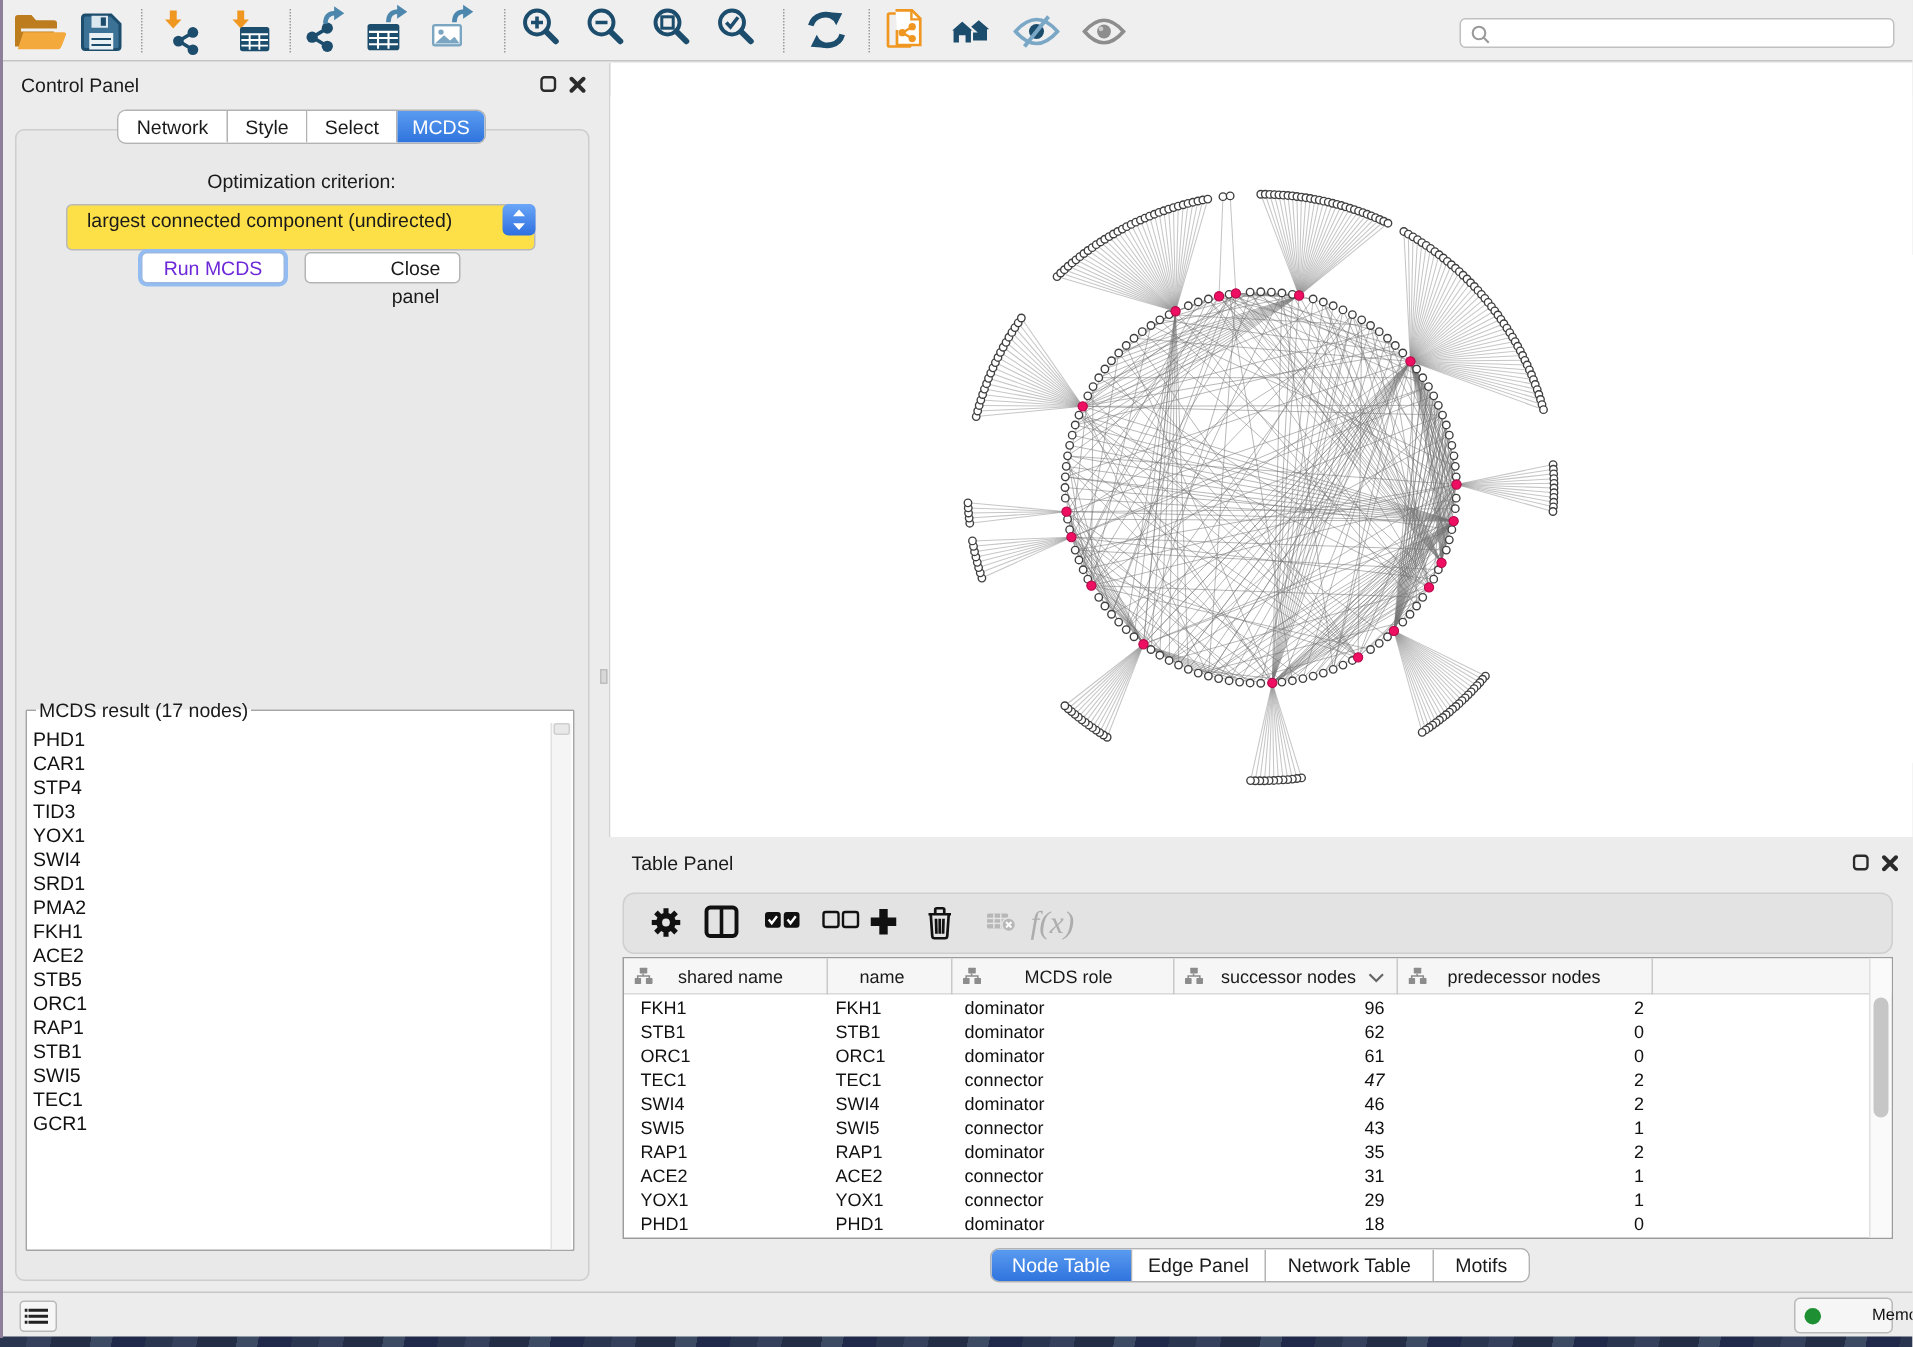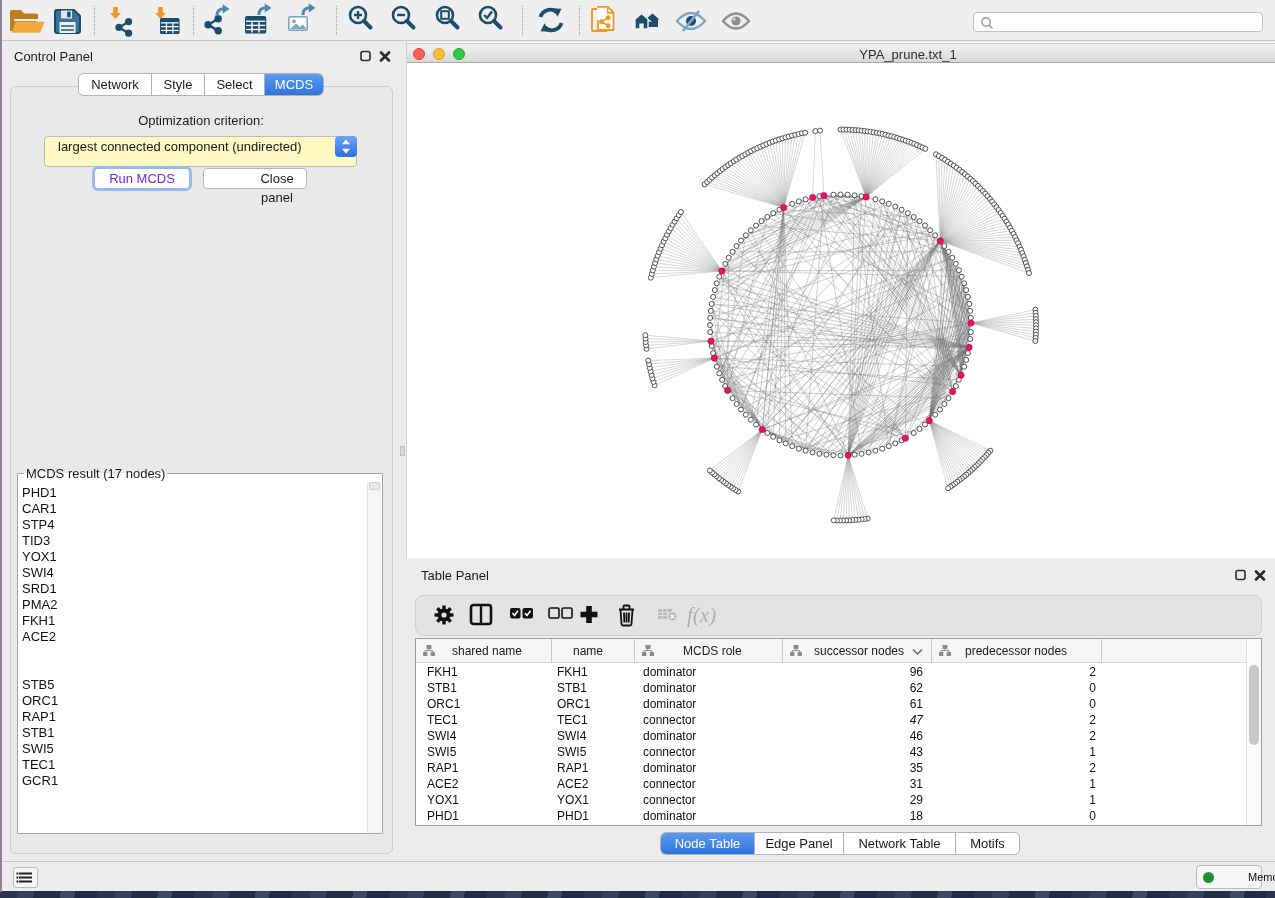--- a/index.html
+++ b/index.html
@@ -161,21 +161,21 @@
         <line x1="29" y1="2.5" x2="21" y2="10.5"></line>
       </g>
     </svg>
     <div class="abs" style="left:78px;top:32px;height:21px;border-radius:5px;box-shadow:0 0 0 1px #b3b3b3;display:flex;overflow:hidden;background:#fff;">
       <div style="width:73px;height:21px;background:#fff;color:#1a1a1a;border-right:1px solid #b3b3b3;font-size:13px;display:flex;align-items:center;justify-content:center;">Network</div>
       <div style="width:53px;height:21px;background:#fff;color:#1a1a1a;border-right:1px solid #b3b3b3;font-size:13px;display:flex;align-items:center;justify-content:center;">Style</div>
       <div style="width:60px;height:21px;background:#fff;color:#1a1a1a;border-right:1px solid #b3b3b3;font-size:13px;display:flex;align-items:center;justify-content:center;">Select</div>
       <div style="width:58px;height:21px;background:linear-gradient(#5a9bf0,#2f74de);color:#fff;font-size:13px;display:flex;align-items:center;justify-content:center;">MCDS</div>
     </div>
     <div class="abs" style="left:0;top:71px;width:400px;text-align:center;font-size:13px;color:#1a1a1a;">Optimization criterion:</div>
-    <div class="abs" style="left:43px;top:94px;width:313px;height:31px;background:#fef9c3;border:1px solid #b9b9b9;border-radius:4px;">
+    <div class="abs" style="left:43px;top:94px;width:313px;height:31px;background:#fde047;border:1px solid #b9b9b9;border-radius:4px;">
       <div style="position:absolute;left:13px;top:2px;font-size:13px;color:#1a1a1a;">largest connected component (undirected)</div>
       <div style="position:absolute;right:-1px;top:-1px;width:22px;height:21px;border-radius:4px;background:linear-gradient(#6aa6f8,#2e6fe0);"><svg width="22" height="21">
           <path d="M7 8.2 L11 3.6 L15 8.2 Z" fill="#fff"></path>
           <path d="M7 12.8 L11 17.4 L15 12.8 Z" fill="#fff"></path>
         </svg></div>
     </div>
     <div class="abs" style="left:93px;top:126px;width:96px;height:21px;background:#fff;border:1px solid #9ab8e2;border-radius:4px;box-shadow:0 0 0 2px #93bdf2;font-size:13px;color:#6d28d9;text-align:center;line-height:19px;">Run MCDS</div>
     <div class="abs" style="left:202px;top:126px;width:104px;height:21px;background:#fff;border:1px solid #b5b5b5;border-radius:4px;font-size:13px;color:#1a1a1a;text-align:center;line-height:19px;padding-left:44px;">Close panel</div>
     <fieldset class="abs" style="left:16px;top:424px;width:366px;height:368px;border:1px solid #a5a5a5;border-radius:1px;background:#fff;">
       <legend style="margin-left:6px;padding:0 2px;font-size:13px;color:#1a1a1a;background:transparent;">MCDS result (17 nodes)</legend>
@@ -183,40 +183,34 @@
         <div style="height:16px;">PHD1</div>
         <div style="height:16px;">CAR1</div>
         <div style="height:16px;">STP4</div>
         <div style="height:16px;">TID3</div>
         <div style="height:16px;">YOX1</div>
         <div style="height:16px;">SWI4</div>
         <div style="height:16px;">SRD1</div>
         <div style="height:16px;">PMA2</div>
         <div style="height:16px;">FKH1</div>
         <div style="height:16px;">ACE2</div>
-        <div style="height:16px;margin-top:32px;">STB5</div>
+        <div style="height:16px;">STB5</div>
         <div style="height:16px;">ORC1</div>
         <div style="height:16px;">RAP1</div>
         <div style="height:16px;">STB1</div>
         <div style="height:16px;">SWI5</div>
         <div style="height:16px;">TEC1</div>
         <div style="height:16px;">GCR1</div>
       </div>
       <div style="position:absolute;right:1px;top:1px;width:14px;height:351px;background:#f5f5f5;border-left:1px solid #e2e2e2;">
         <div style="position:absolute;left:1px;top:0;width:11px;height:8px;background:#e8e8e8;border:1px solid #cfcfcf;border-radius:2px;"></div>
       </div>
     </fieldset>
   </div>
 <div class="abs" style="left:406px;top:42px;width:869px;height:516px;background:#fff;border-left:1px solid #d2d2d2;">
-    <div class="abs" style="left:0;top:1px;width:868px;height:20px;background:linear-gradient(#f4f4f4,#d8d8d8);border-bottom:1px solid #a9a9a9;border-top:1px solid #c8c8c8;">
-      <div style="position:absolute;left:6px;top:4px;width:12px;height:12px;border-radius:50%;background:#fc5d57;border:0.5px solid #dd3e38;"></div>
-      <div style="position:absolute;left:26px;top:4px;width:12px;height:12px;border-radius:50%;background:#fdbc40;border:0.5px solid #df9b28;"></div>
-      <div style="position:absolute;left:46px;top:4px;width:12px;height:12px;border-radius:50%;background:#34c84a;border:0.5px solid #22a532;"></div>
-      <div style="position:absolute;left:0;top:3px;width:1002px;text-align:center;font-size:13px;color:#2e2e2e;">YPA_prune.txt_1</div>
-    </div>
     <div class="abs" style="left:0;top:22px;width:868px;height:494px;background:#fff;">
       <svg width="868" height="494" viewBox="0 0 868 494" style="position:absolute;left:0;top:0">
 <g stroke="#737373" stroke-width="0.65" stroke-opacity="0.52">
 <line x1="376.7" y1="143.5" x2="338.8" y2="171.3"></line>
 <line x1="376.7" y1="143.5" x2="343.8" y2="166.3"></line>
 <line x1="376.7" y1="143.5" x2="349.0" y2="161.5"></line>
 <line x1="376.7" y1="143.5" x2="354.5" y2="157.1"></line>
 <line x1="376.7" y1="143.5" x2="398.6" y2="135.3"></line>
 <line x1="376.7" y1="143.5" x2="405.7" y2="133.5"></line>
 <line x1="376.7" y1="143.5" x2="412.4" y2="132.2"></line>

